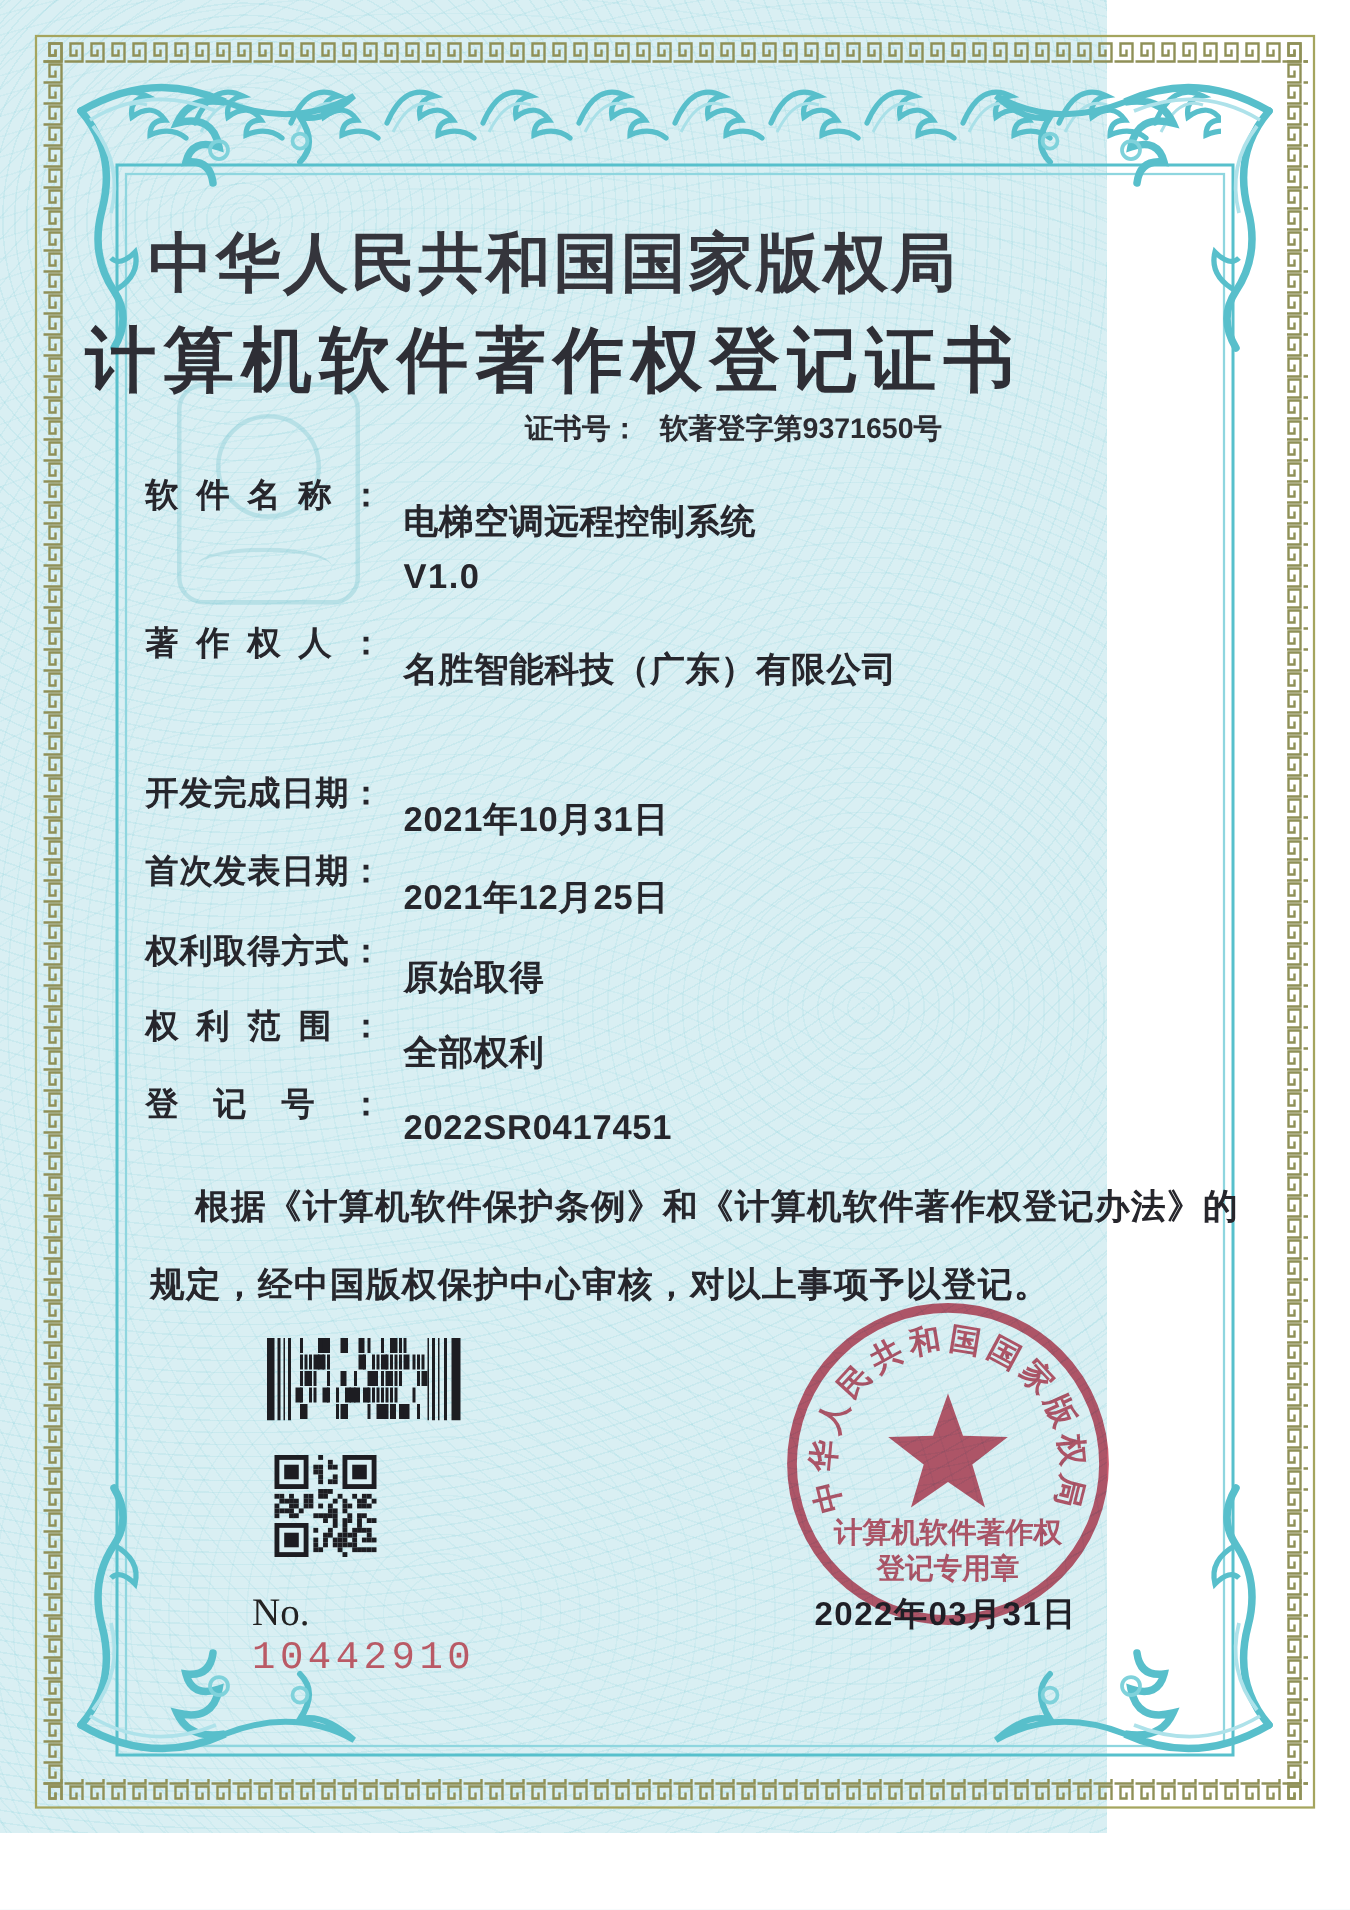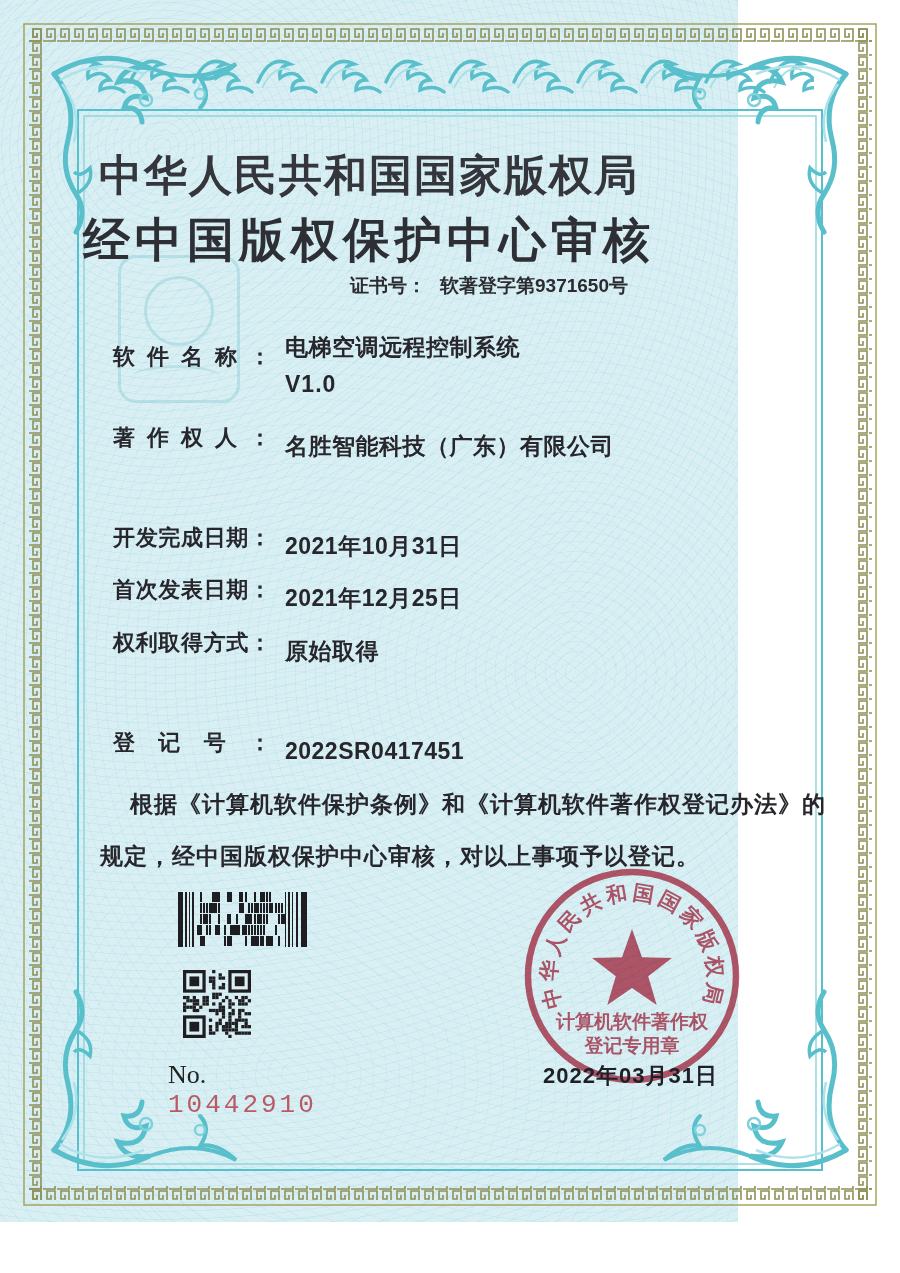--- a/index.html
+++ b/index.html
@@ -13,21 +13,21 @@
       repeating-radial-gradient(circle at 40% 88%, rgba(122,204,214,.11) 0 1px, rgba(0,0,0,0) 1px 13px);
   }
   .border-svg{position:absolute;left:0;top:0;}
   
   .t1{position:absolute;left:0;right:0;top:147px;text-align:center;
       font-size:43px;font-weight:bold;color:#35353c;letter-spacing:2px;}
   .t2{position:absolute;left:0;right:0;top:209px;text-align:center;
       font-size:47px;font-weight:bold;color:#2e2e35;letter-spacing:5px;}
   .certno{position:absolute;top:273px;right:110px;display:flex;gap:14px;
       font-size:19px;font-weight:bold;color:#2b2b31;}
-  .row{position:absolute;left:113px;display:flex;color:#26262c;align-items:center;}
+  .row{position:absolute;left:97px;display:flex;color:#26262c;}
   .row .lbl{width:158px;font-size:22px;font-weight:bold;
       text-align:justify;text-align-last:justify;}
   .row .val{margin-left:14px;font-size:23px;font-weight:bold;letter-spacing:.5px;margin-top:17px;}
   .val2{font-size:23px;font-weight:bold;margin-top:8px;letter-spacing:1px;}
   .stmt{position:absolute;left:100px;top:778px;width:720px;color:#26262c;
       font-size:23px;font-weight:bold;line-height:52px;letter-spacing:1px;}
   .stmt .l1{text-indent:30px;white-space:nowrap;}
   .stmt .l2{white-space:nowrap;}
   .footer-no{position:absolute;left:152px;top:1060px;display:flex;align-items:baseline;flex-direction:column;}
   .footer-no .no-lbl{font-family:"Liberation Serif",serif;font-size:26px;color:#222;}
@@ -89,21 +89,21 @@
     <use href="#cnr" x="0" y="0" transform="translate(50,1180) scale(1,-1)"></use>
     <use href="#cnr" x="0" y="0" transform="translate(850,1180) scale(-1,-1)"></use>
   </svg>
 
   <div class="watermark">
     <div class="wm-circle"></div>
     <div class="wm-waves"></div>
   </div>
 
   <div class="t1">中华人民共和国国家版权局</div>
-  <div class="t2">经中国版权保护中心审核</div>
+  <div class="t2">计算机软件著作权登记证书</div>
 
   <div class="certno">
     <span>证书号：</span>
     <span>软著登字第9371650号</span>
   </div>
 
   <div class="row" style="top:315px">
     <span class="lbl">软件名称：</span>
     <span class="val">
       <div>电梯空调远程控制系统</div>
@@ -118,20 +118,24 @@
     <span class="lbl">开发完成日期：</span>
     <span class="val">2021年10月31日</span>
   </div>
   <div class="row" style="top:566px">
     <span class="lbl">首次发表日期：</span>
     <span class="val">2021年12月25日</span>
   </div>
   <div class="row" style="top:619px">
     <span class="lbl">权利取得方式：</span>
     <span class="val">原始取得</span>
+  </div>
+  <div class="row" style="top:669px">
+    <span class="lbl">权利范围：</span>
+    <span class="val">全部权利</span>
   </div>
   <div class="row" style="top:721px">
     <span class="lbl">登记号：</span>
     <span class="val">2022SR0417451</span>
   </div>
 
   <div class="stmt">
     <div class="l1">根据《计算机软件保护条例》和《计算机软件著作权登记办法》的</div>
     <div class="l2">规定，经中国版权保护中心审核，对以上事项予以登记。</div>
   </div>

